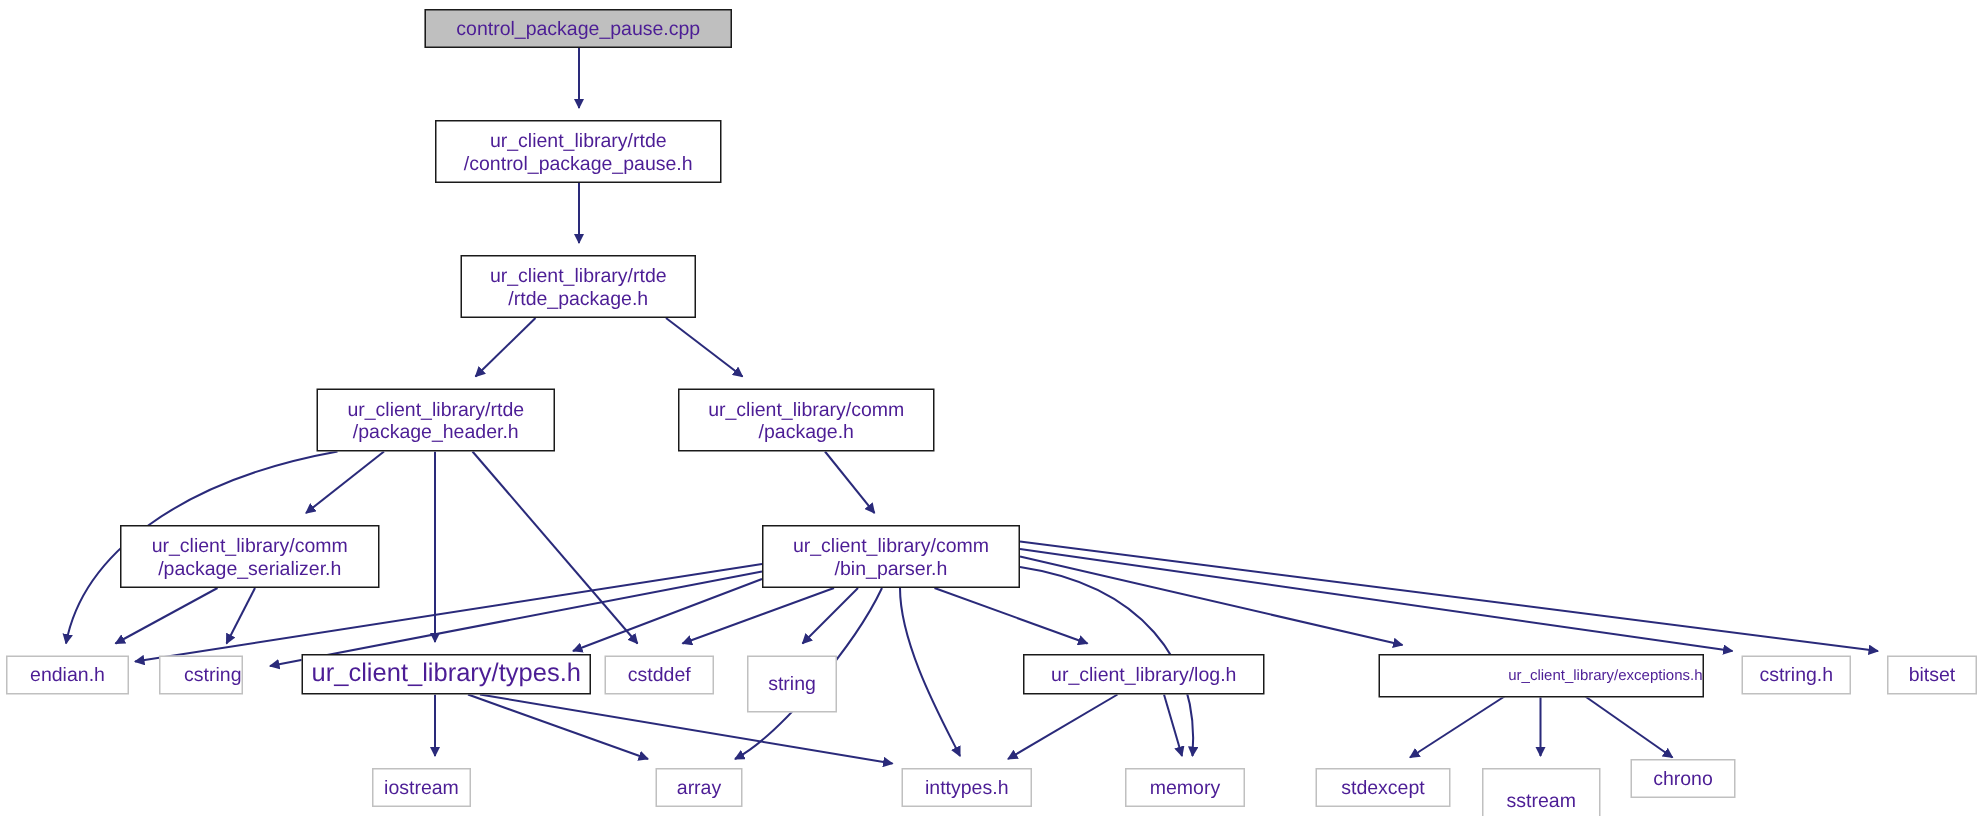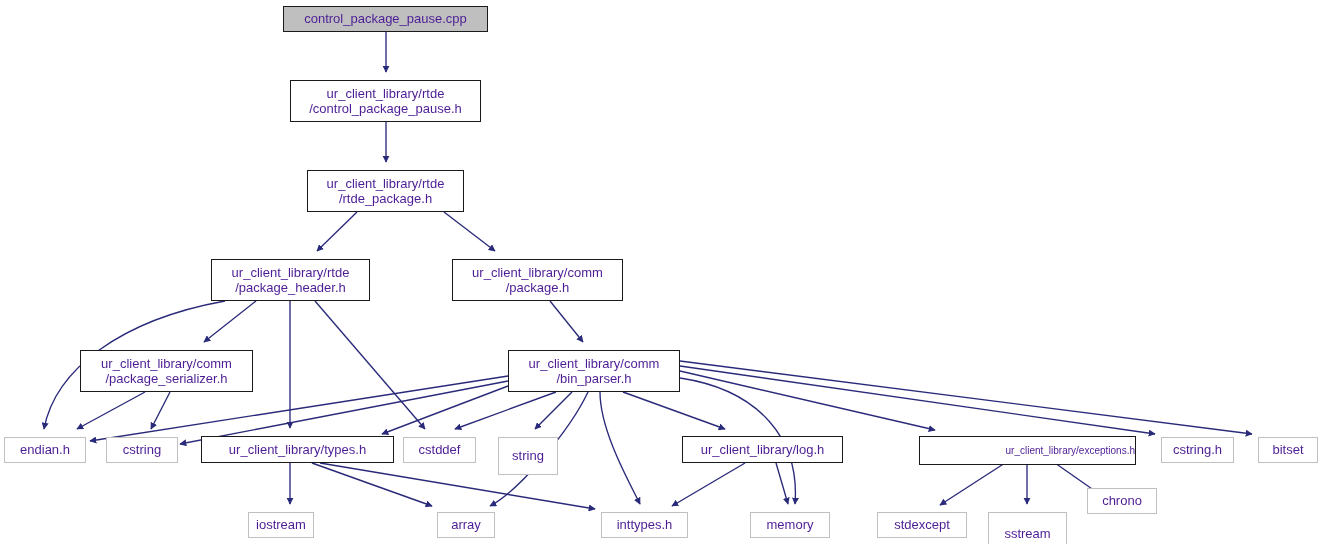--- a/index.html
+++ b/index.html
@@ -168,29 +168,29 @@
 /rtde_package.h</span></div>
       <div class="node proj" style="left: 211px; top: 259px; width: 159px; height: 42px; font-size: 13px;"><span class="nlabel">ur_client_library/rtde
 /package_header.h</span></div>
       <div class="node proj" style="left: 452px; top: 259px; width: 171px; height: 42px; font-size: 13px;"><span class="nlabel">ur_client_library/comm
 /package.h</span></div>
       <div class="node proj" style="left: 80px; top: 350px; width: 173px; height: 42px; font-size: 13px;"><span class="nlabel">ur_client_library/comm
 /package_serializer.h</span></div>
       <div class="node proj" style="left: 508px; top: 350px; width: 172px; height: 42px; font-size: 13px;"><span class="nlabel">ur_client_library/comm
 /bin_parser.h</span></div>
       <div class="node sys" style="left: 4px; top: 437px; width: 82px; height: 26px; font-size: 13px;"><span class="nlabel">endian.h</span></div>
-      <div class="node sys" style="left: 106px; top: 437px; width: 72px; height: 26px; font-size: 13px;"><span class="nlabel">cstring</span></div>
-      <div class="node proj" style="left: 201px; top: 436px; width: 193px; height: 27px; font-size: 13px; justify-content: flex-end;"><span class="nlabel">ur_client_library/types.h</span></div>
+      <div class="node sys" style="left: 106px; top: 437px; width: 56px; height: 26px; font-size: 13px; text-align: right;"><span class="nlabel">cstring</span></div>
+      <div class="node proj" style="left: 201px; top: 436px; width: 193px; height: 27px; font-size: 17px; justify-content: flex-end;"><span class="nlabel">ur_client_library/types.h</span></div>
       <div class="node sys" style="left: 403px; top: 437px; width: 73px; height: 26px; font-size: 13px;"><span class="nlabel">cstddef</span></div>
       <div class="node sys" style="left: 498px; top: 437px; width: 60px; height: 38px; font-size: 13px;"><span class="nlabel">string</span></div>
       <div class="node proj" style="left: 682px; top: 436px; width: 161px; height: 27px; font-size: 13px;"><span class="nlabel">ur_client_library/log.h</span></div>
       <div class="node proj" style="left: 919px; top: 436px; width: 217px; height: 29px; font-size: 10px; text-align: right;"><span class="nlabel">ur_client_library/exceptions.h</span></div>
       <div class="node sys" style="left: 1161px; top: 437px; width: 73px; height: 26px; font-size: 13px;"><span class="nlabel">cstring.h</span></div>
       <div class="node sys" style="left: 1258px; top: 437px; width: 60px; height: 26px; font-size: 13px;"><span class="nlabel">bitset</span></div>
       <div class="node sys" style="left: 248px; top: 512px; width: 66px; height: 26px; font-size: 13px; align-items: center;"><span class="nlabel">iostream</span></div>
       <div class="node sys" style="left: 437px; top: 512px; width: 58px; height: 26px; font-size: 13px;"><span class="nlabel">array</span></div>
       <div class="node sys" style="left: 601px; top: 512px; width: 87px; height: 26px; font-size: 13px;"><span class="nlabel">inttypes.h</span></div>
       <div class="node sys" style="left: 750px; top: 512px; width: 80px; height: 26px; font-size: 13px;"><span class="nlabel">memory</span></div>
       <div class="node sys" style="left: 877px; top: 512px; width: 90px; height: 26px; font-size: 13px;"><span class="nlabel">stdexcept</span></div>
       <div class="node sys" style="left: 988px; top: 512px; width: 79px; height: 43px; font-size: 13px;"><span class="nlabel">sstream</span></div>
-      <div class="node sys" style="left: 1087px; top: 488px; width: 70px; height: 26px; font-size: 13px;"><span class="nlabel">chrono</span></div>
+      <div class="node sys" style="left: 1087px; top: 506px; width: 70px; height: 26px; font-size: 13px;"><span class="nlabel">chrono</span></div>
     </div>
 </div>
 
 </body></html>

